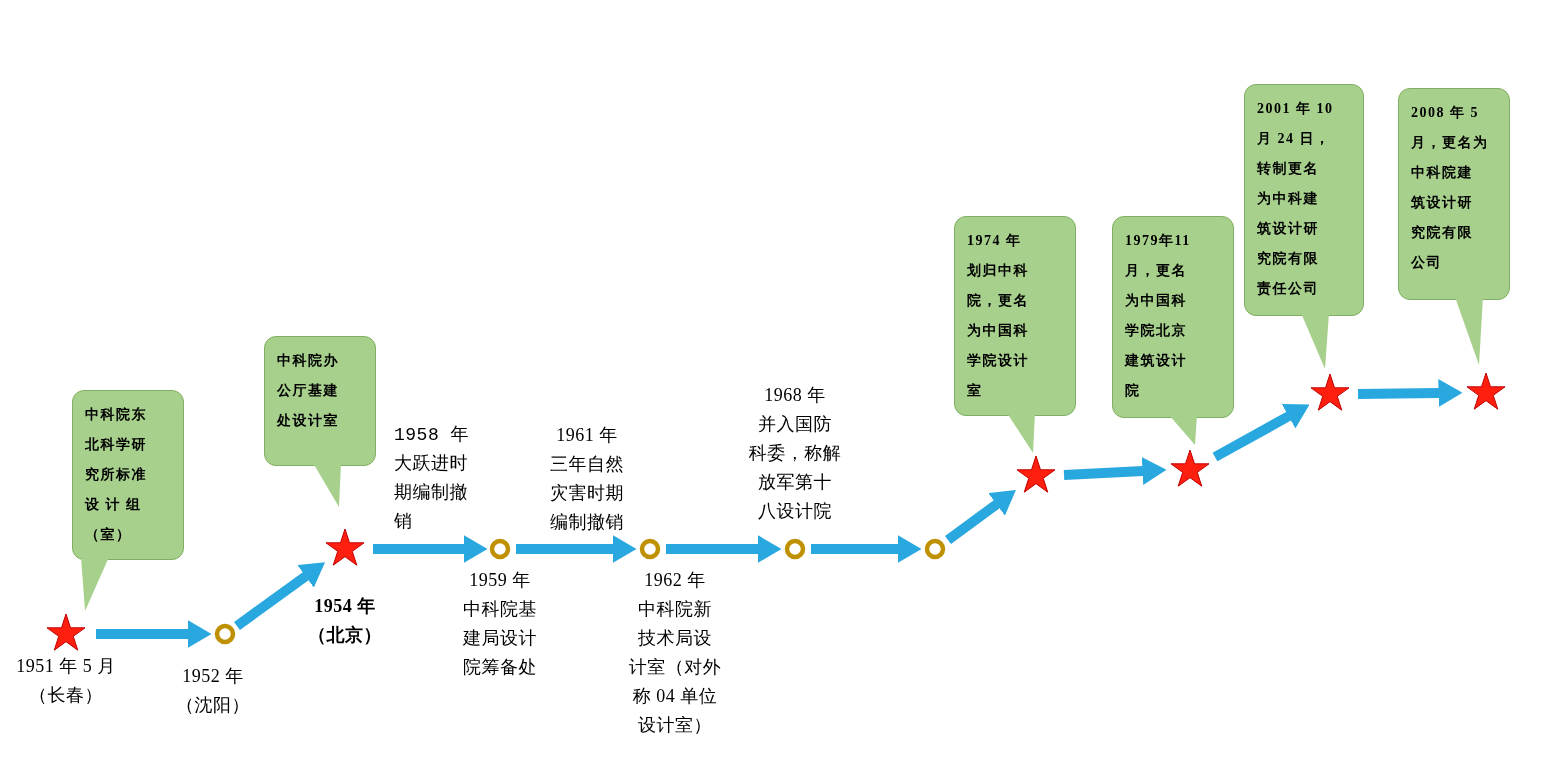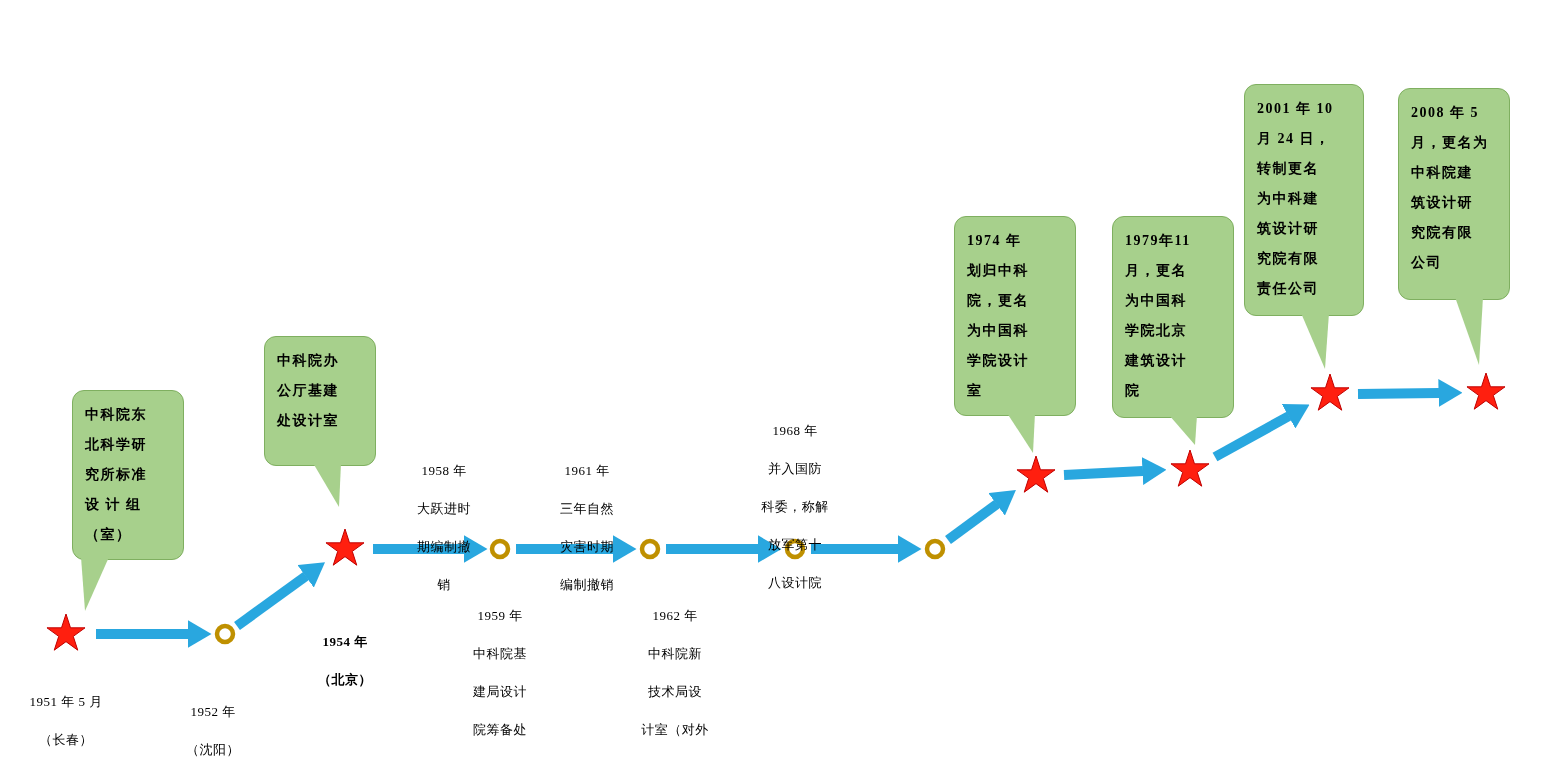--- a/index.html
+++ b/index.html
@@ -29,28 +29,27 @@
     line-height:30px;
     font-weight:600;
     letter-spacing:1.5px;
   }
   .tail { position:absolute; top:calc(100% - 2px); }
   .tail polygon { fill:var(--bubble-fill,#A7D08C); stroke:var(--bubble-border,#7FAF60); stroke-width:0; }
 
   .caption, .note {
     position:absolute;
     white-space:pre-line;
-    font-size:13px;
-    line-height:38px;
+    font-size:18px;
+    line-height:29px;
     letter-spacing:0.5px;
-    margin-top:31px;
   }
   .caption { text-align:center; }
   .note { text-align:center; }
-  .note.left { text-align:center; }
+  .note.left { text-align:left;font-family:Liberation Mono, monospace; }
 </style>
 </head>
 <body>
 
 <div class="canvas">
 
   <svg class="layer" width="1564" height="761" viewBox="0 0 1564 761">
     <defs>
       <marker id="ah" markerWidth="2.4" markerHeight="2.8" refX="0.05" refY="1.4" orient="auto" markerUnits="strokeWidth">
         <path d="M0,0 L2.4,1.4 L0,2.8 Z" style="fill:var(--arrow,#29A7DF)"></path>

